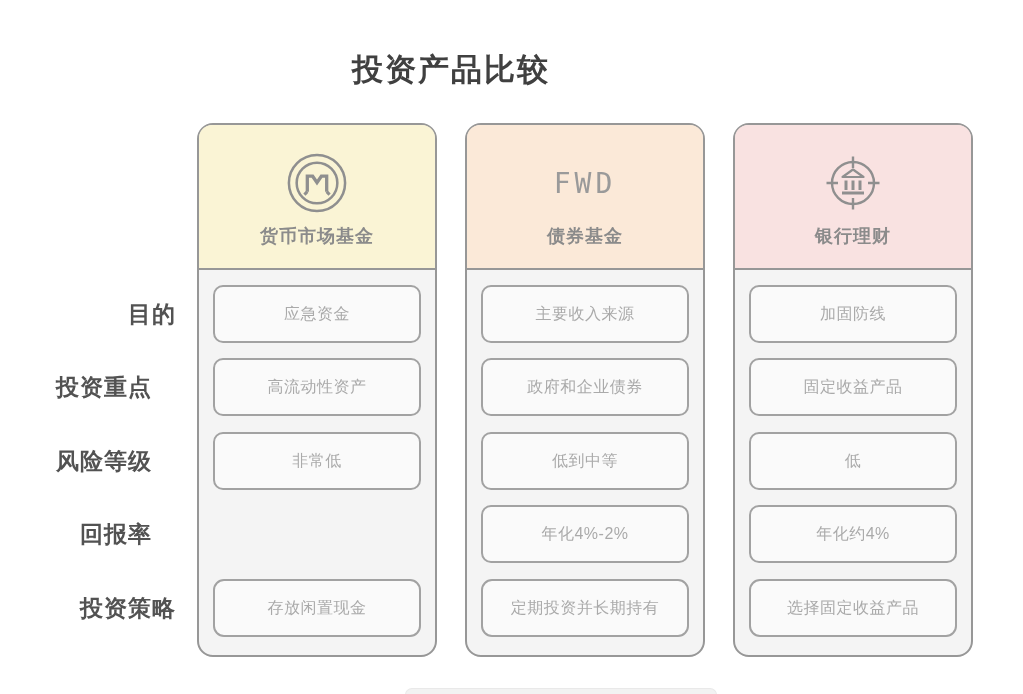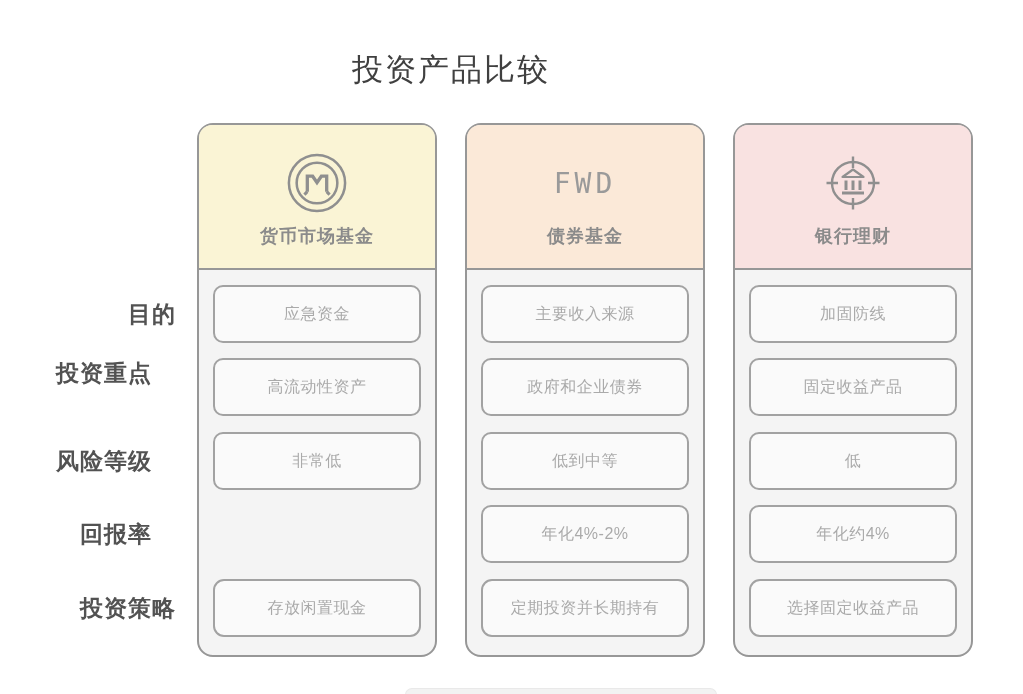--- a/index.html
+++ b/index.html
@@ -8,34 +8,34 @@
     background: #ffffff;
     font-family: "Liberation Sans", sans-serif;
     position: relative;
     overflow: hidden;
   }
   .title {
     position: absolute;
     top: 49px; left: 0; width: 902px;
     margin: 0;
     text-align: center;
-    font-size: 31px; font-weight: normal;
+    font-size: 31px; font-weight: bold;
     color: #404040;
     letter-spacing: 2px;
   }
   .row-label {
     position: absolute;
     left: 0; width: 152px;
     text-align: right;
     font-size: 23px; font-weight: bold;
     line-height: 26px;
     color: #525252;
     letter-spacing: 1px;
   }
-  .rl1 { top: 301px; margin-left: 24px; } .rl2 { top: 360px; } .rl3 { top: 448px; }
+  .rl1 { top: 301px; margin-left: 24px; } .rl2 { top: 374px; } .rl3 { top: 448px; }
   .rl4 { top: 521px; } .rl5 { top: 595px; margin-left: 24px; }
 
   .card {
     position: absolute;
     top: 123px;
     width: 240px; height: 534px;
     box-sizing: border-box;
     background: #f4f4f4;
     border: 2px solid #979797;
     border-radius: 16px;

